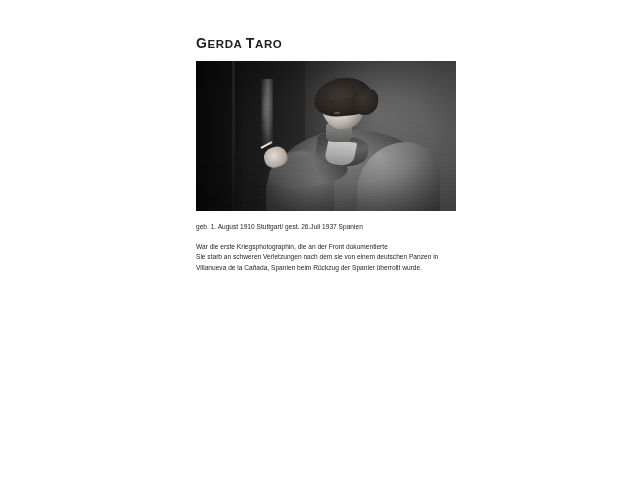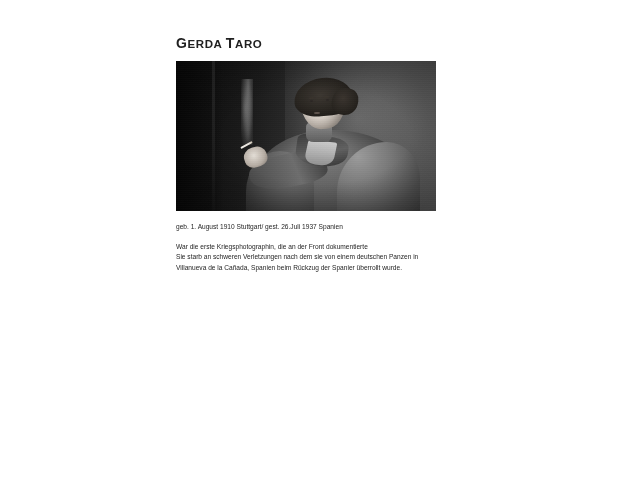--- a/index.html
+++ b/index.html
@@ -14,21 +14,21 @@
     font-family: "Liberation Sans", sans-serif;
     color: #1c1c1c;
   }
   .page {
     position: relative;
     width: 640px;
     height: 480px;
   }
   .content {
     position: absolute;
-    left: 176px;
+    left: 196px;
     top: 36px;
     width: 262px;
   }
   .title {
     font-family: "Liberation Sans", sans-serif;
     font-size: 11.5px;
     letter-spacing: 0.6px;
     color: #202020;
     margin: 0 0 10px 0;
     line-height: 1.1;

